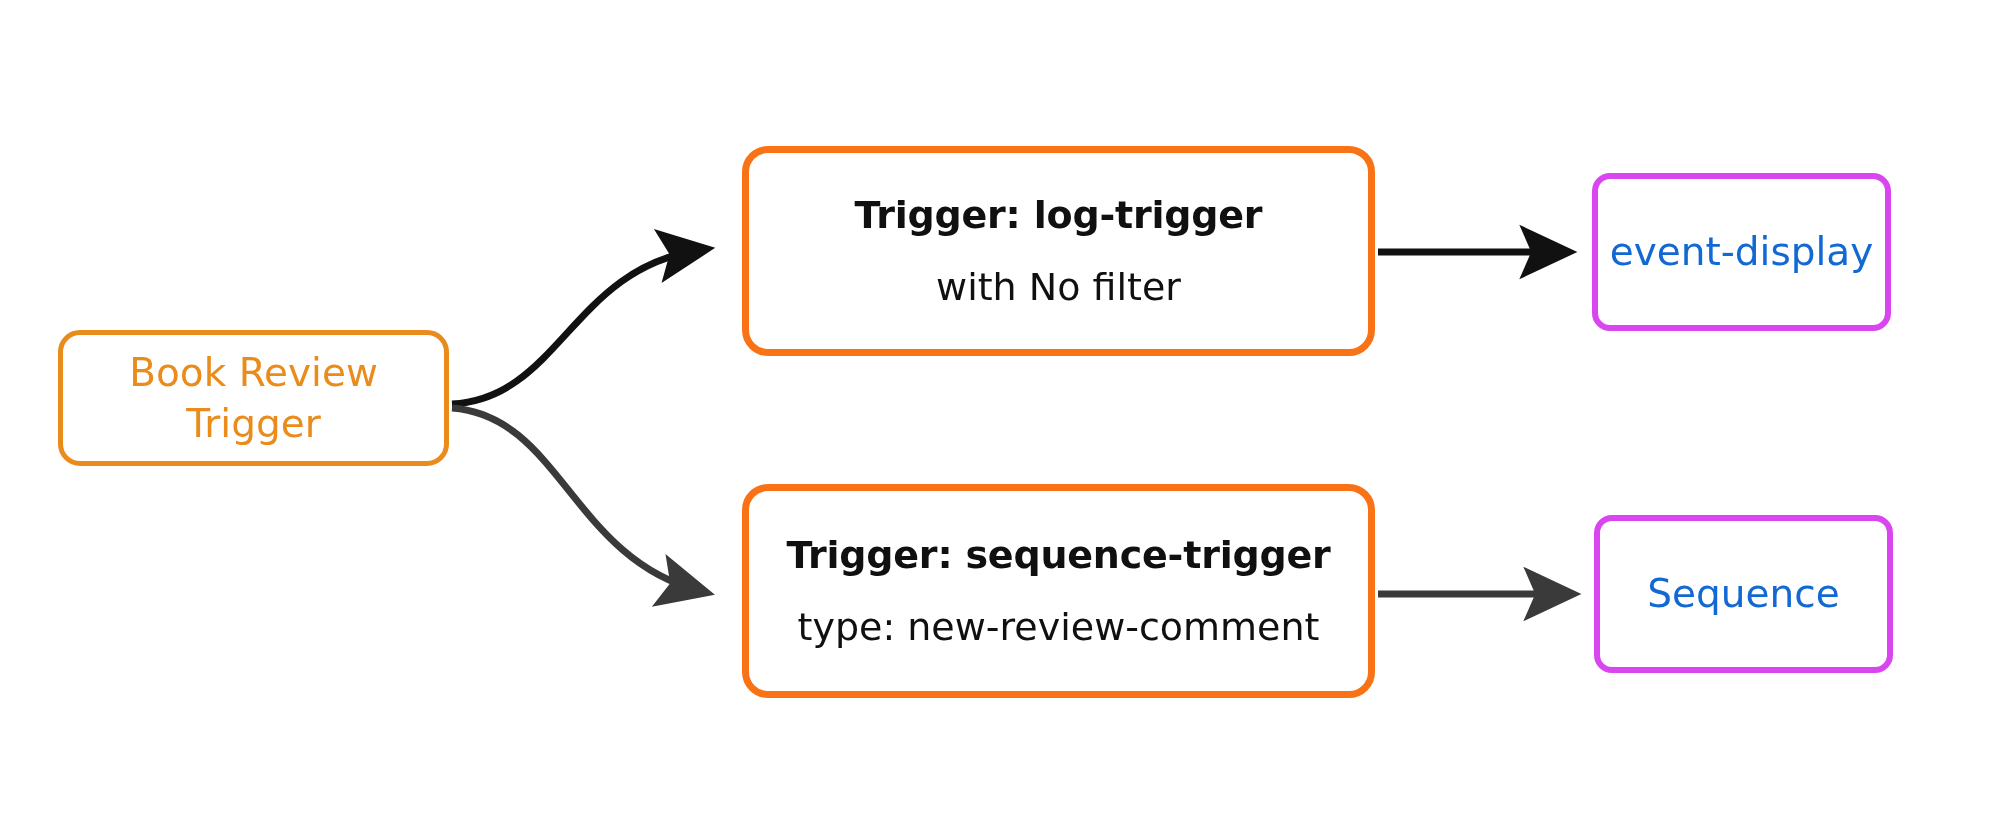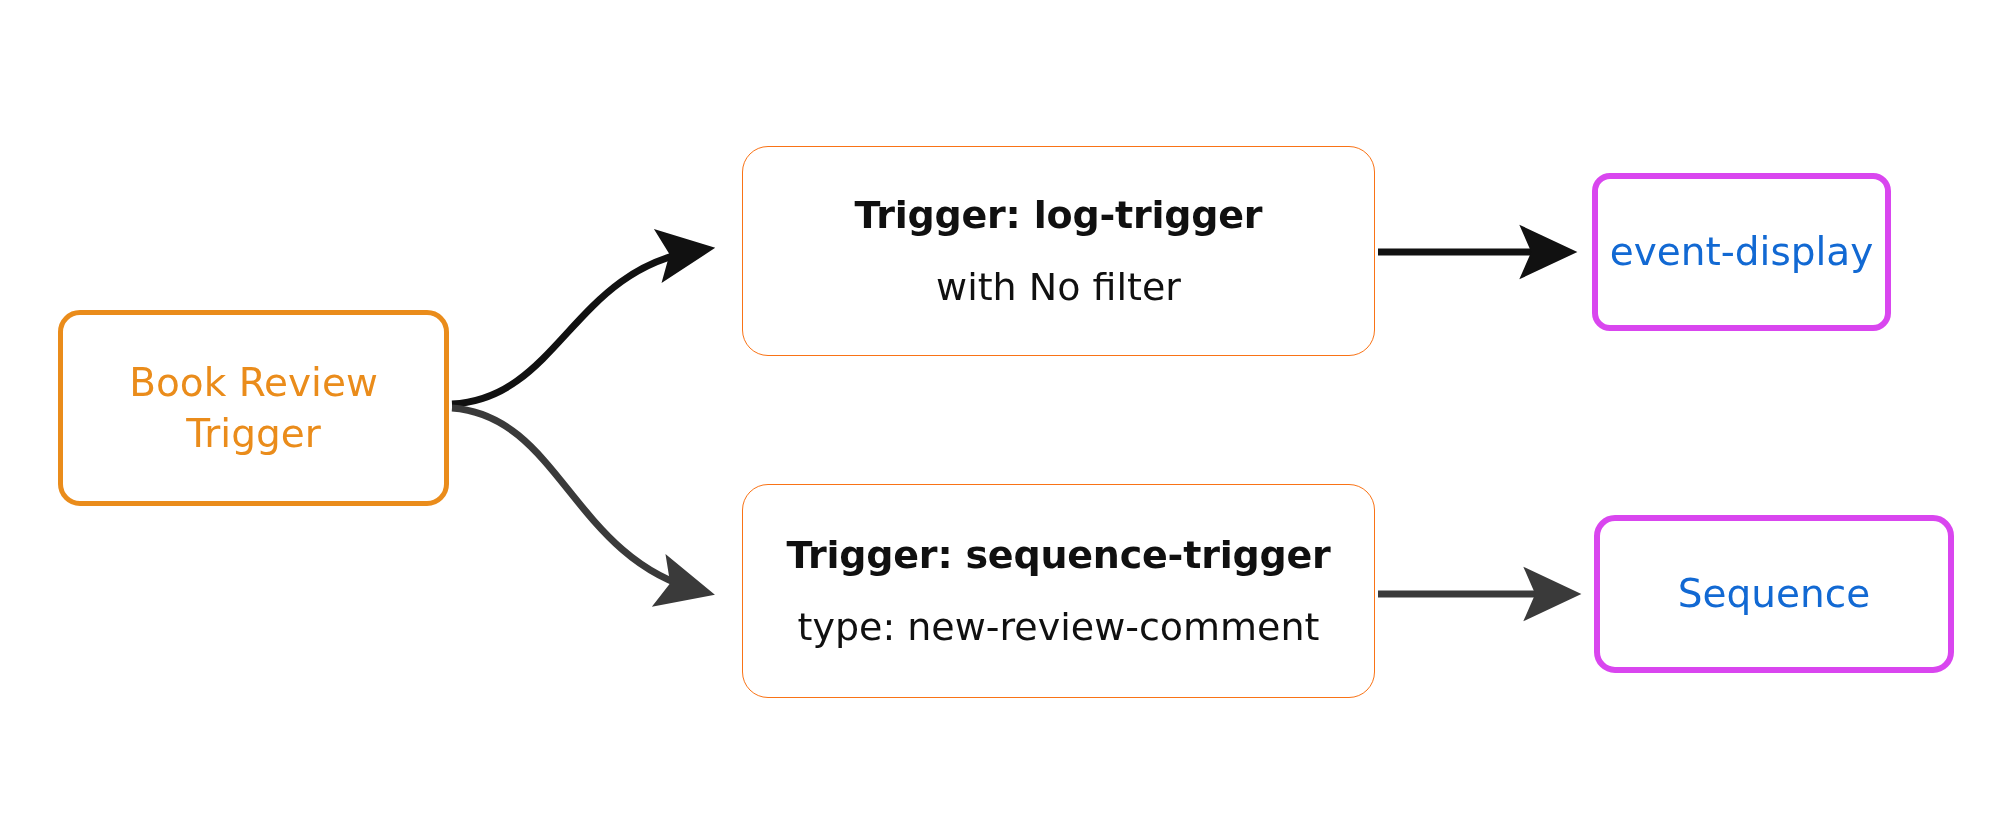--- a/index.html
+++ b/index.html
@@ -34,36 +34,36 @@
     flex-direction: column;
     align-items: center;
     justify-content: center;
     text-align: center;
     line-height: 1.32;
   }
 
   
   .node-broker {
     left: 58px;
-    top: 310px;
+    top: 330px;
     width: 391px;
-    height: 196px;
+    height: 136px;
     border: 5px solid #EA8C1B;
     border-radius: 22px;
     color: #EA8C1B;
     font-size: 39px;
     font-weight: 400;
   }
   .node-broker .line { display: block; }
 
   
   .node-trigger {
     left: 742px;
     width: 633px;
-    border: 1px solid #f97316;
+    border: 7px solid #f97316;
     border-radius: 26px;
     color: #101010;
   }
   .node-trigger-log {
     top: 146px;
     height: 210px;
   }
   .node-trigger-seq {
     top: 484px;
     height: 214px;
@@ -93,23 +93,22 @@
   }
   .node-sink-event {
     left: 1592px;
     top: 173px;
     width: 299px;
     height: 158px;
   }
   .node-sink-sequence {
     left: 1594px;
     top: 515px;
-    width: 360px;
+    width: 299px;
     height: 158px;
-    border-radius: 21px;
   }
 </style>
 </head>
 <body>
 
 <div id="diagram-root">
 
   <svg id="edge-layer" viewBox="0 0 1999 831" width="1999" height="831" xmlns="http://www.w3.org/2000/svg">
     <defs>
       <marker id="arrow-black" markerWidth="9" markerHeight="9" refX="6.4" refY="4.5" orient="auto" markerUnits="strokeWidth">

